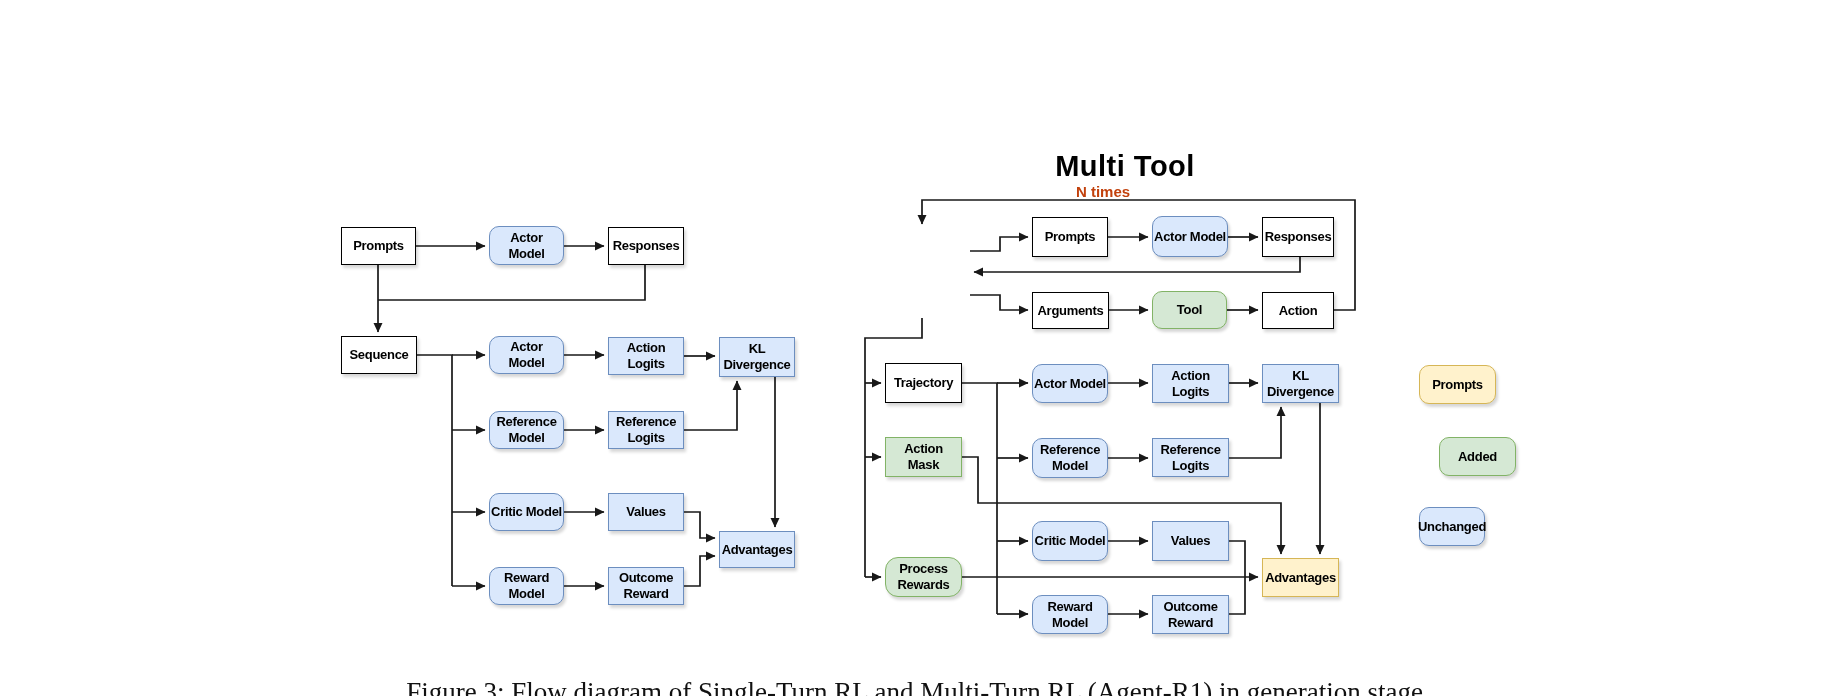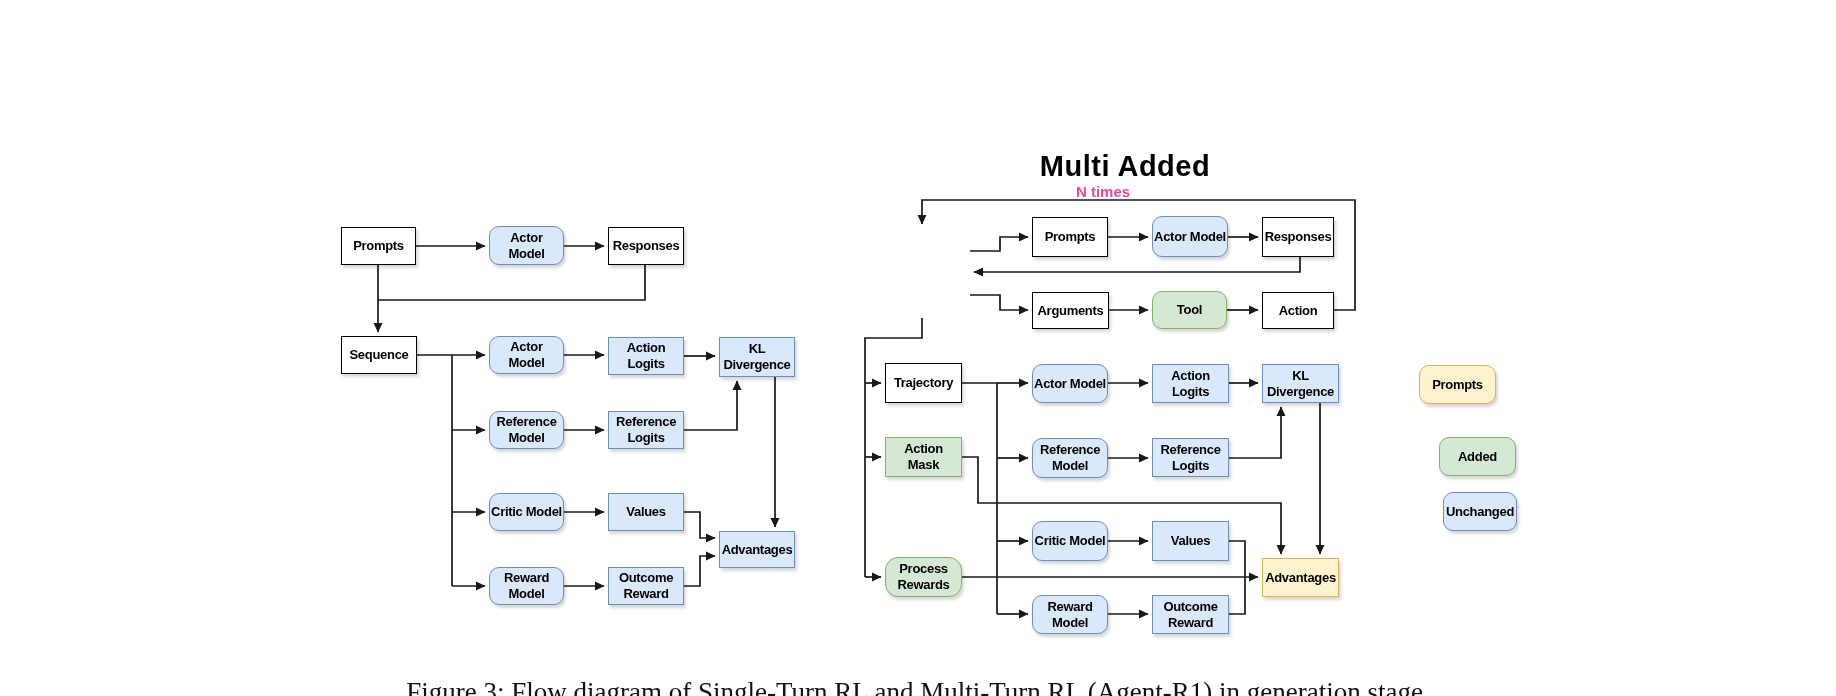--- a/index.html
+++ b/index.html
@@ -62,21 +62,21 @@
     font-weight: bold;
     font-size: 29px;
     letter-spacing: 0.5px;
     color: #000;
     text-align: center;
   }
   .loop-label {
     position: absolute;
     font-weight: bold;
     font-size: 15px;
-    color: #ec4899;
+    color: #c2410c;
     text-align: center;
   }
   .caption {
     position: absolute;
     left: 0; right: 0;
     top: 676px;
     text-align: center;
     font-family: "Liberation Serif", serif;
     font-size: 27px;
     line-height: 32px;
@@ -142,21 +142,21 @@
       <path d="M1320,403 L1320,554" marker-end="url(#arr)"></path>
       <path d="M962,457 L978,457 L978,503 L1281,503 L1281,554" marker-end="url(#arr)"></path>
       <path d="M1108,541 L1148,541" marker-end="url(#arr)"></path>
       <path d="M1229,541 L1245,541 L1245,577"></path>
       <path d="M1108,614 L1148,614" marker-end="url(#arr)"></path>
       <path d="M1229,614 L1245,614 L1245,577"></path>
       <path d="M962,577 L1258,577" marker-end="url(#arr)"></path>
     </g>
   </svg>
 
-  <div class="title" style="left:1005px;top:150px;width:240px;">Multi Added</div>
+  <div class="title" style="left:1005px;top:150px;width:240px;">Multi Tool</div>
   <div class="loop-label" style="left:1043px;top:183px;width:120px;">N times</div>
 
   <div class="node plain" style="left:341px;top:227px;width:75px;height:38px;">Prompts</div>
   <div class="node blue rounded" style="left:489px;top:226px;width:75px;height:39px;">Actor Model</div>
   <div class="node plain" style="left:608px;top:227px;width:76px;height:38px;">Responses</div>
   <div class="node plain" style="left:341px;top:336px;width:76px;height:38px;">Sequence</div>
   <div class="node blue rounded" style="left:489px;top:336px;width:75px;height:38px;">Actor Model</div>
   <div class="node blue" style="left:608px;top:337px;width:76px;height:38px;">Action Logits</div>
   <div class="node blue" style="left:719px;top:337px;width:76px;height:40px;">KL Divergence</div>
   <div class="node blue rounded" style="left:489px;top:411px;width:75px;height:38px;">Reference Model</div>
@@ -182,17 +182,17 @@
   <div class="node blue rounded" style="left:1032px;top:438px;width:76px;height:40px;">Reference Model</div>
   <div class="node blue" style="left:1152px;top:438px;width:77px;height:39px;">Reference Logits</div>
   <div class="node blue rounded" style="left:1032px;top:521px;width:76px;height:40px;">Critic Model</div>
   <div class="node blue" style="left:1152px;top:521px;width:77px;height:40px;">Values</div>
   <div class="node blue rounded" style="left:1032px;top:595px;width:76px;height:39px;">Reward Model</div>
   <div class="node blue" style="left:1152px;top:595px;width:77px;height:39px;">Outcome Reward</div>
   <div class="node yellow" style="left:1262px;top:558px;width:77px;height:39px;">Advantages</div>
 
   <div class="node yellow rounded" style="left:1419px;top:365px;width:77px;height:39px;">Prompts</div>
   <div class="node green rounded" style="left:1419px;top:437px;width:77px;height:39px;margin-left:20px;">Added</div>
-  <div class="node blue rounded" style="left:1419px;top:492px;width:74px;height:39px;margin-left:24px;">Unchanged</div>
+  <div class="node blue rounded" style="left:1419px;top:507px;width:66px;height:39px;">Unchanged</div>
 
   <div class="caption">Figure 3: Flow diagram of Single-Turn RL and Multi-Turn RL (Agent-R1) in generation stage.</div>
 
 </div>
 
 </body></html>

